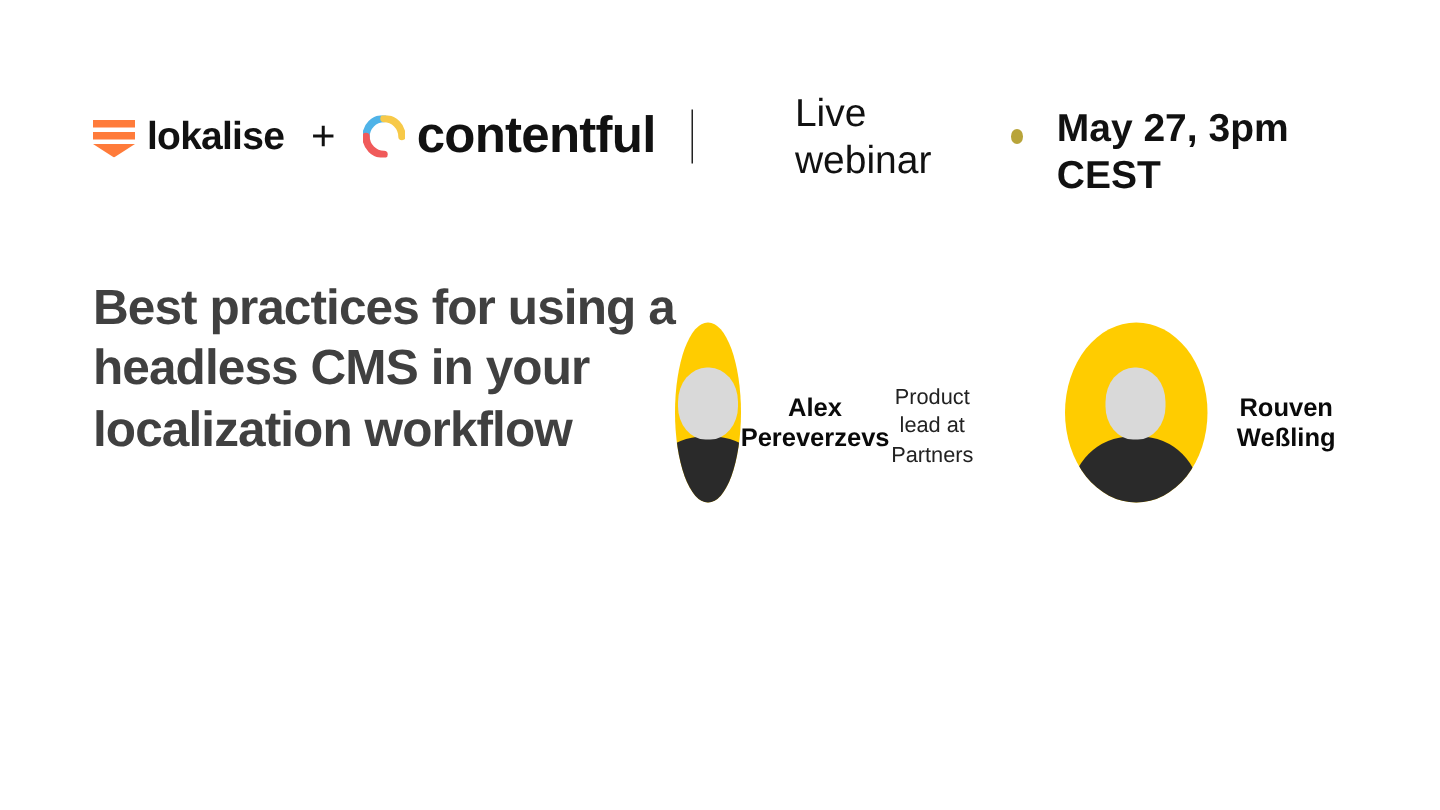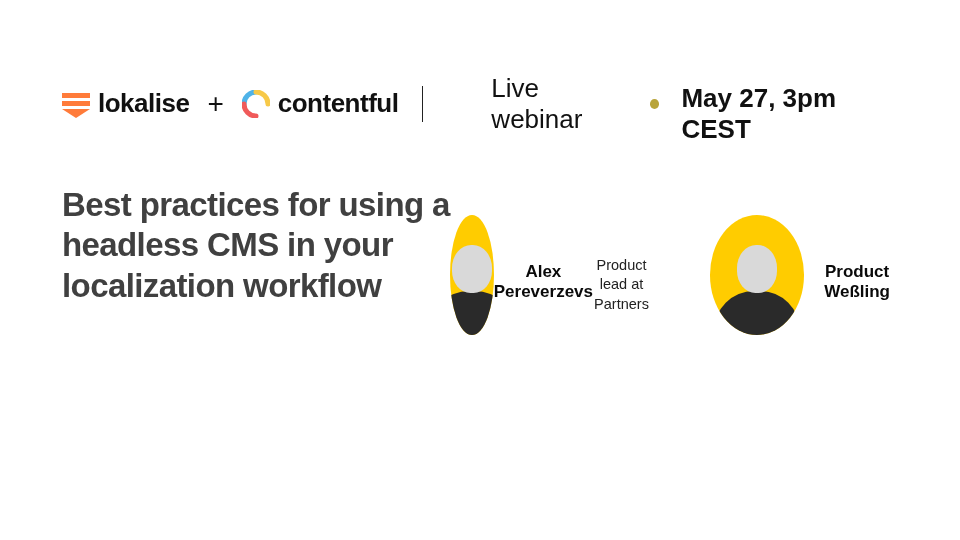--- a/index.html
+++ b/index.html
@@ -8,21 +8,21 @@
     height: 540px;
     background: #ffffff;
     font-family: -apple-system, BlinkMacSystemFont, "Segoe UI", Helvetica, Arial, sans-serif;
     color: #0a0a0a;
     position: relative;
     overflow: hidden;
   }
 
   .header {
     position: absolute;
-    top: 62px;
+    top: 49px;
     left: 62px;
     right: 62px;
     display: flex;
     align-items: center;
     gap: 18px;
   }
 
   .lokalise-logo {
     display: flex;
     align-items: center;
@@ -48,21 +48,21 @@
   .contentful-logo {
     display: flex;
     align-items: center;
     gap: 8px;
   }
   .contentful-mark {
     width: 28px;
     height: 28px;
   }
   .contentful-word {
-    font-size: 26px;
+    font-size: 34px;
     font-weight: 600;
     letter-spacing: -0.5px;
     color: #111;
   }
 
   .vrule {
     width: 1px;
     height: 36px;
     background: #222;
     margin: 0 6px;
@@ -217,16 +217,16 @@
     <div class="speaker-role">Product lead at Partners</div>
   </div>
 
   <div class="speaker">
     <div class="avatar">
       <div class="person">
         <div class="body"></div>
         <div class="head"></div>
       </div>
     </div>
-    <div class="speaker-name">Product Weßling</div>
+    <div class="speaker-name">Rouven Weßling</div>
   </div>
 
 </div>
 
 </body></html>

